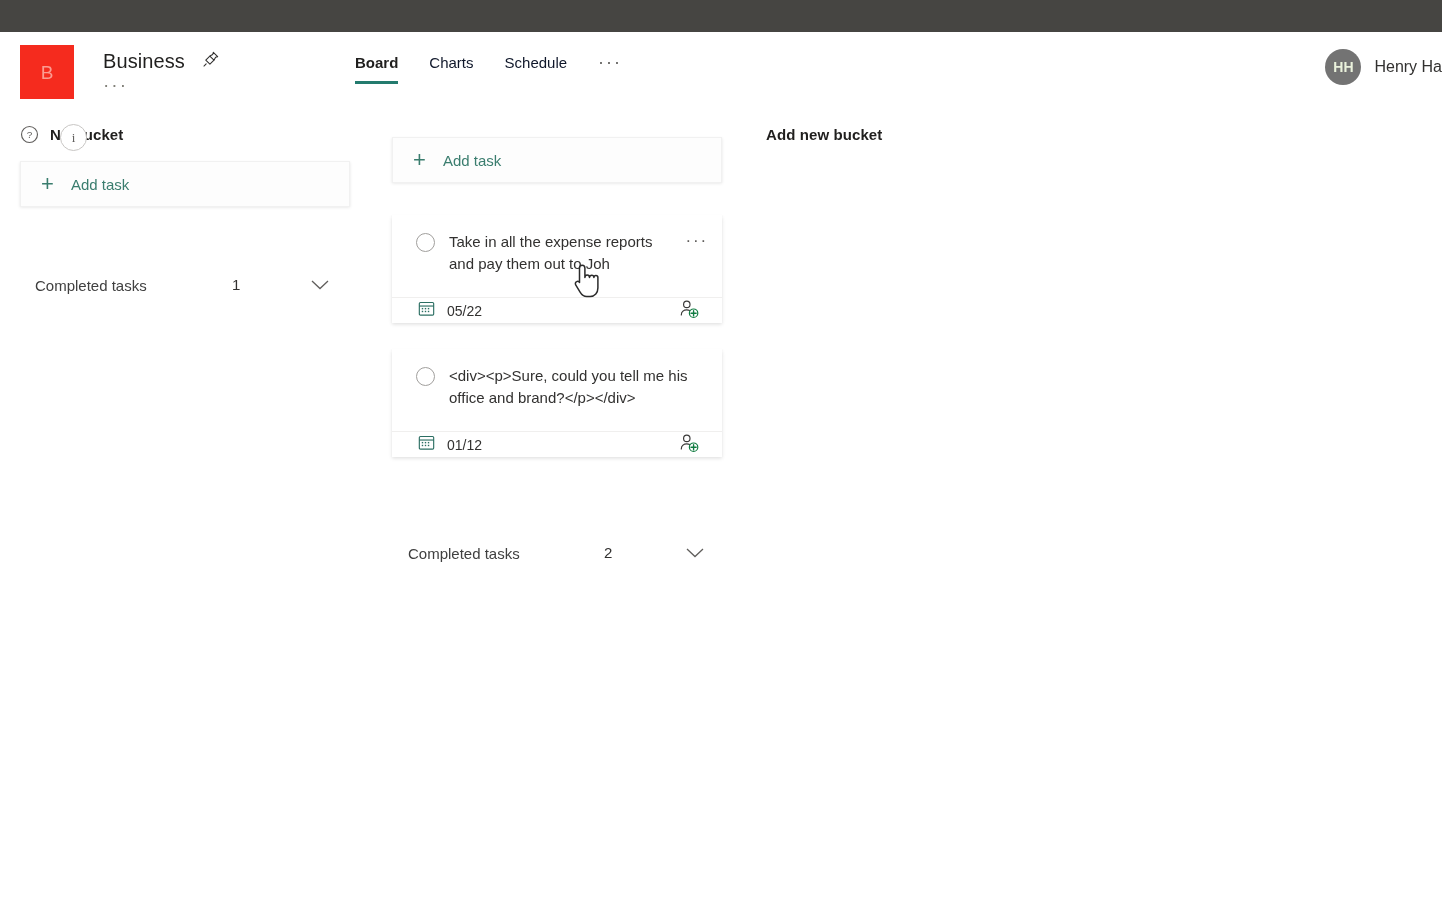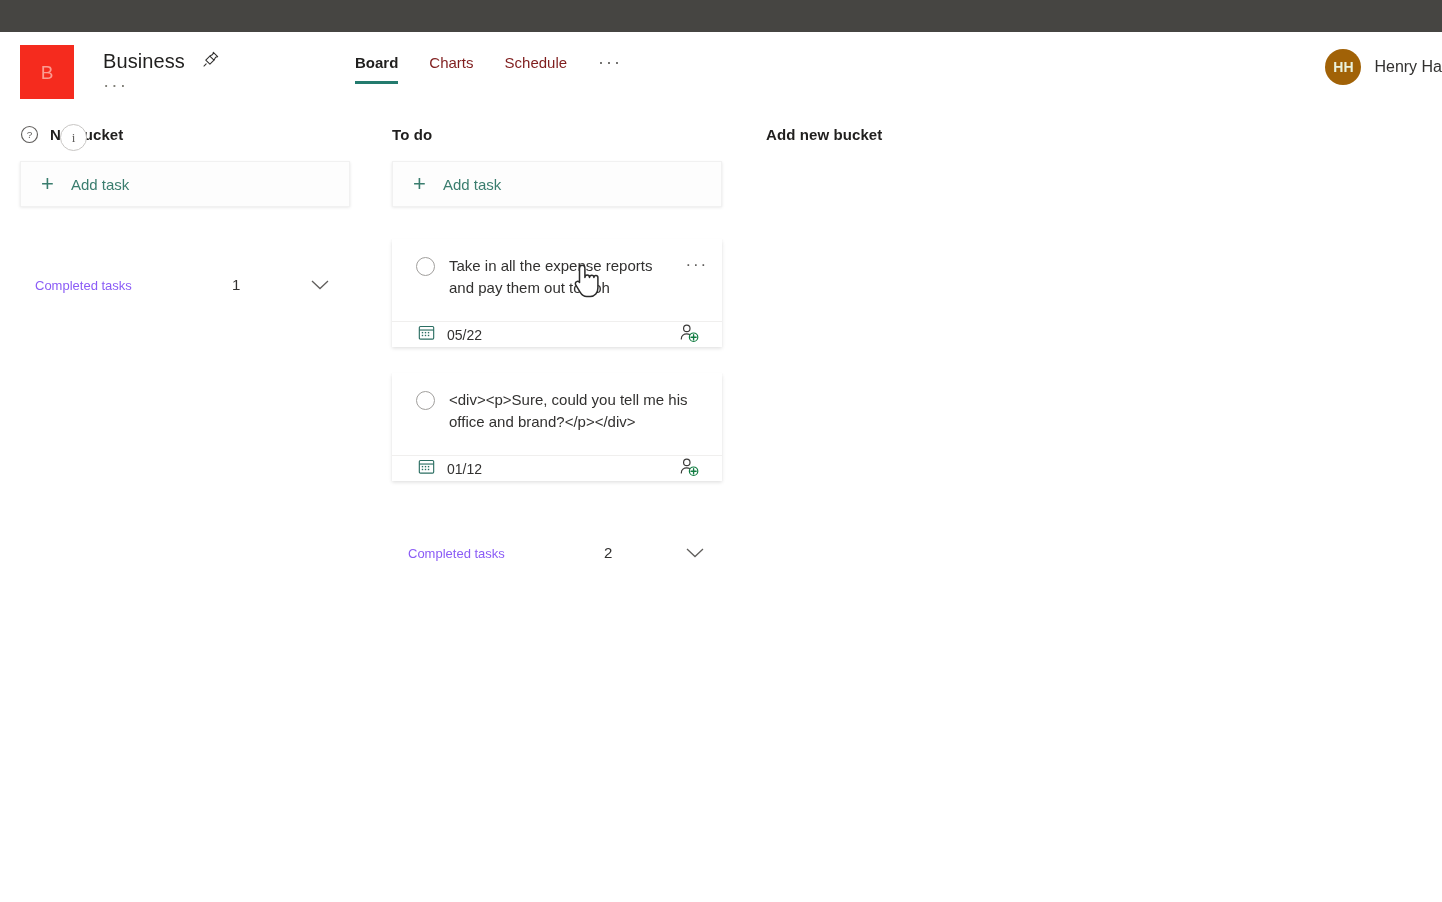--- a/index.html
+++ b/index.html
@@ -98,21 +98,21 @@
   .nav-tabs {
     position: absolute;
     left: 355px;
     top: 22px;
     display: flex;
     align-items: flex-start;
   }
   .nav-tab {
     position: relative;
     font-size: 15px;
-    color: #7f1d1d;
+    color: #0f172a;
     padding: 0 0 13px 0;
     margin-right: 31px;
     cursor: pointer;
     white-space: nowrap;
   }
   .nav-tab.active {
     font-weight: bold;
     color: #201f1e;
   }
   .nav-tab.active::after {
@@ -138,21 +138,21 @@
     position: absolute;
     right: 0;
     top: 17px;
     display: flex;
     align-items: center;
   }
   .avatar {
     width: 36px;
     height: 36px;
     border-radius: 50%;
-    background: #a16207;
+    background: #737373;
     color: #eaf2dc;
     font-size: 14px;
     font-weight: bold;
     display: flex;
     align-items: center;
     justify-content: center;
     flex: none;
   }
   .user-name {
     margin-left: 13px;
@@ -282,22 +282,22 @@
   .assign-icon { margin-left: auto; flex: none; margin-right: 8px; cursor: pointer; }
 
   
   .completed-row {
     display: flex;
     align-items: center;
     height: 34px;
     cursor: pointer;
   }
   .completed-label {
-    font-size: 13px;
-    color: #8b5cf6;
+    font-size: 15px;
+    color: #404040;
   }
   .completed-count {
     font-size: 15px;
     color: #323130;
     position: absolute;
   }
   .chev { position: absolute; }
 
   .completed-nobucket { position: absolute; left: 35px; top: 164px; width: 310px; }
   .completed-nobucket .completed-count { left: 197px; top: 8px; }
@@ -379,23 +379,20 @@
     <span class="completed-label">Completed tasks</span>
     <span class="completed-count">1</span>
     <span class="chev">
       <svg width="20" height="14" viewBox="0 0 20 14">
         <path d="M2 3 L10 10.5 L18 3" fill="none" stroke="#605e5c" stroke-width="1.3"></path>
       </svg>
     </span>
   </div>
 
   <div class="bucket bucket-todo">
-    <div class="bucket-head">
-      <span class="bucket-title plain">To do</span>
-    </div>
     <div class="add-task-card">
       <span class="plus-glyph">+</span>
       <span class="add-task-label">Add task</span>
     </div>
 
     <div class="task-list">
 
       <div class="task-card">
         <div class="task-body">
           <span class="task-check"></span>

